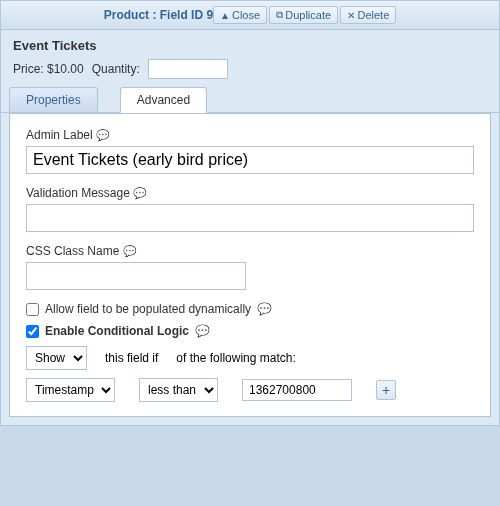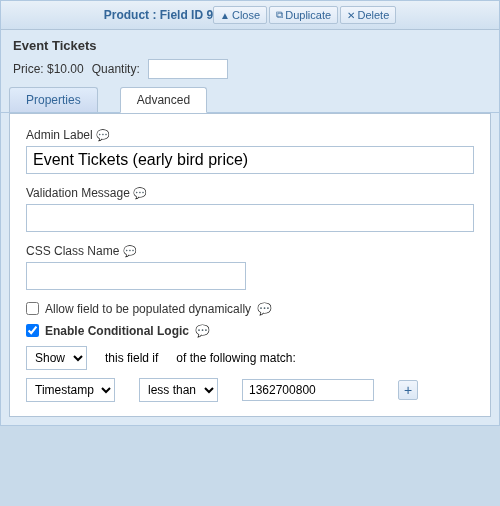--- a/index.html
+++ b/index.html
@@ -120,20 +120,21 @@
       border: 1px solid #b0c4d8;
       padding: 4px 6px;
       font-size: 16px;
       background: #fff;
     }
     .text-input.short {
       width: 220px;
     }
     .checkbox-row {
       display: flex;
+      align-items: center;
       gap: 6px;
       margin-bottom: 8px;
       font-size: 12px;
       color: #333;
     }
     .checkbox-row input[type="checkbox"] {
       width: 13px;
       height: 13px;
     }
     .conditional-row {
@@ -161,21 +162,21 @@
       padding: 3px 4px;
       font-size: 12px;
       background: #fff;
       cursor: pointer;
     }
     .condition-value {
       border: 1px solid #b0c4d8;
       padding: 3px 6px;
       font-size: 12px;
       background: #fff;
-      width: 132px;
+      width: 110px;
     }
     .add-btn {
       width: 20px;
       height: 20px;
       border: 1px solid #b0c4d8;
       background: linear-gradient(to bottom, #f0f5fc, #dce8f5);
       cursor: pointer;
       display: flex;
       align-items: center;
       justify-content: center;

